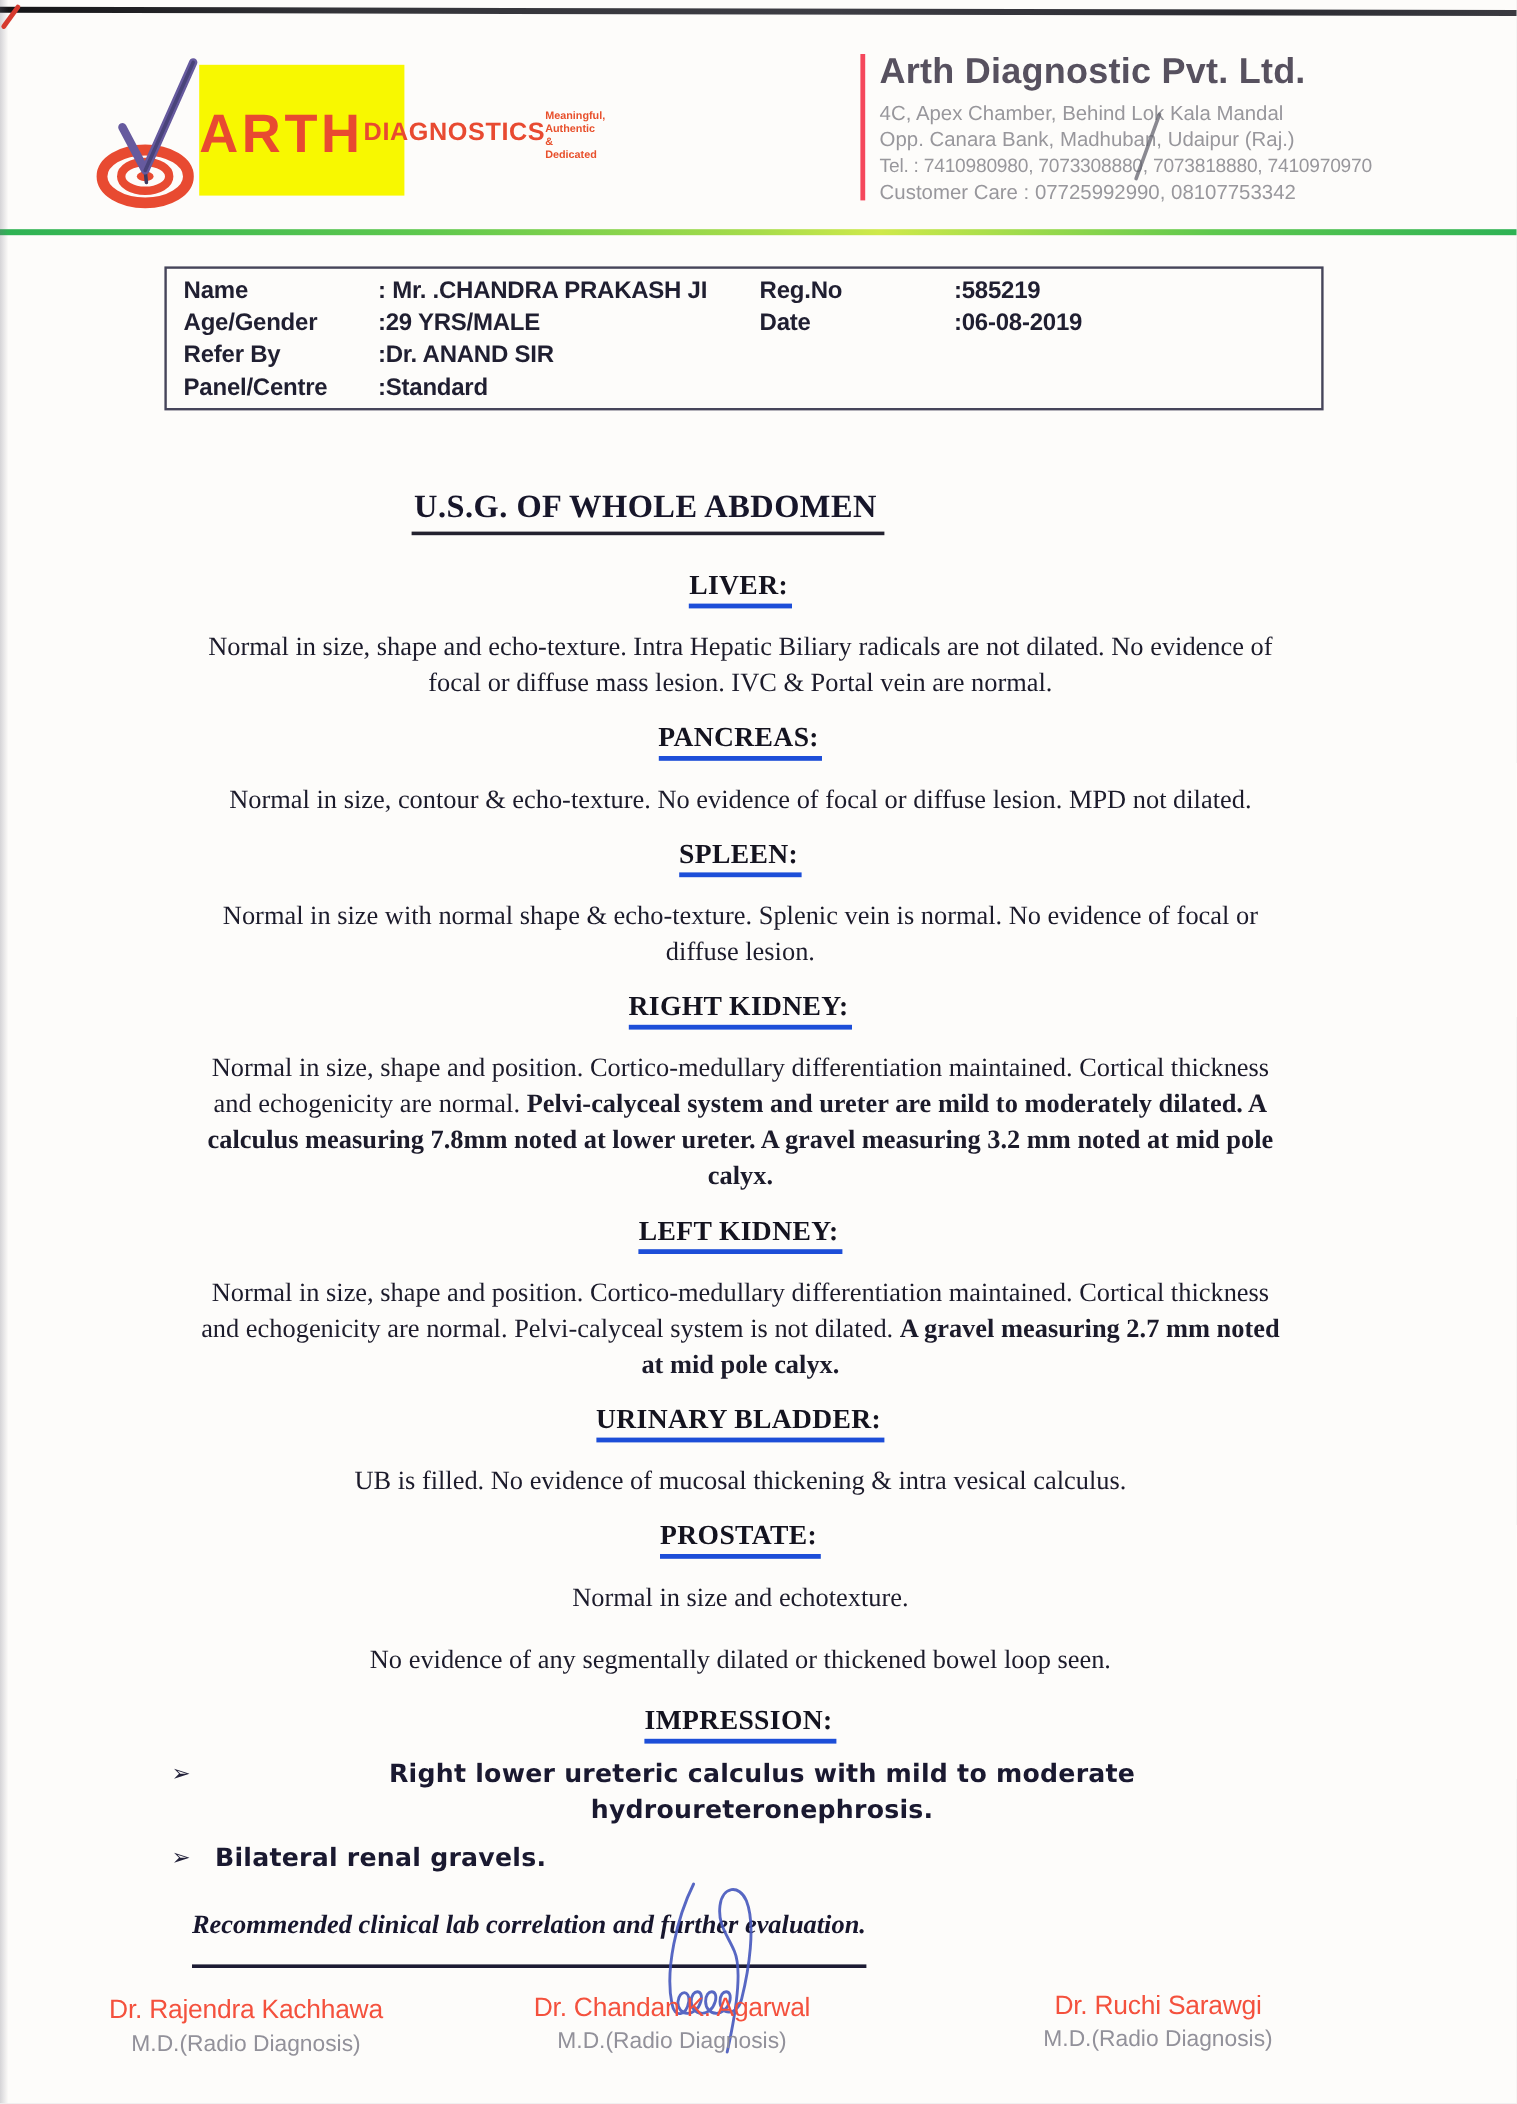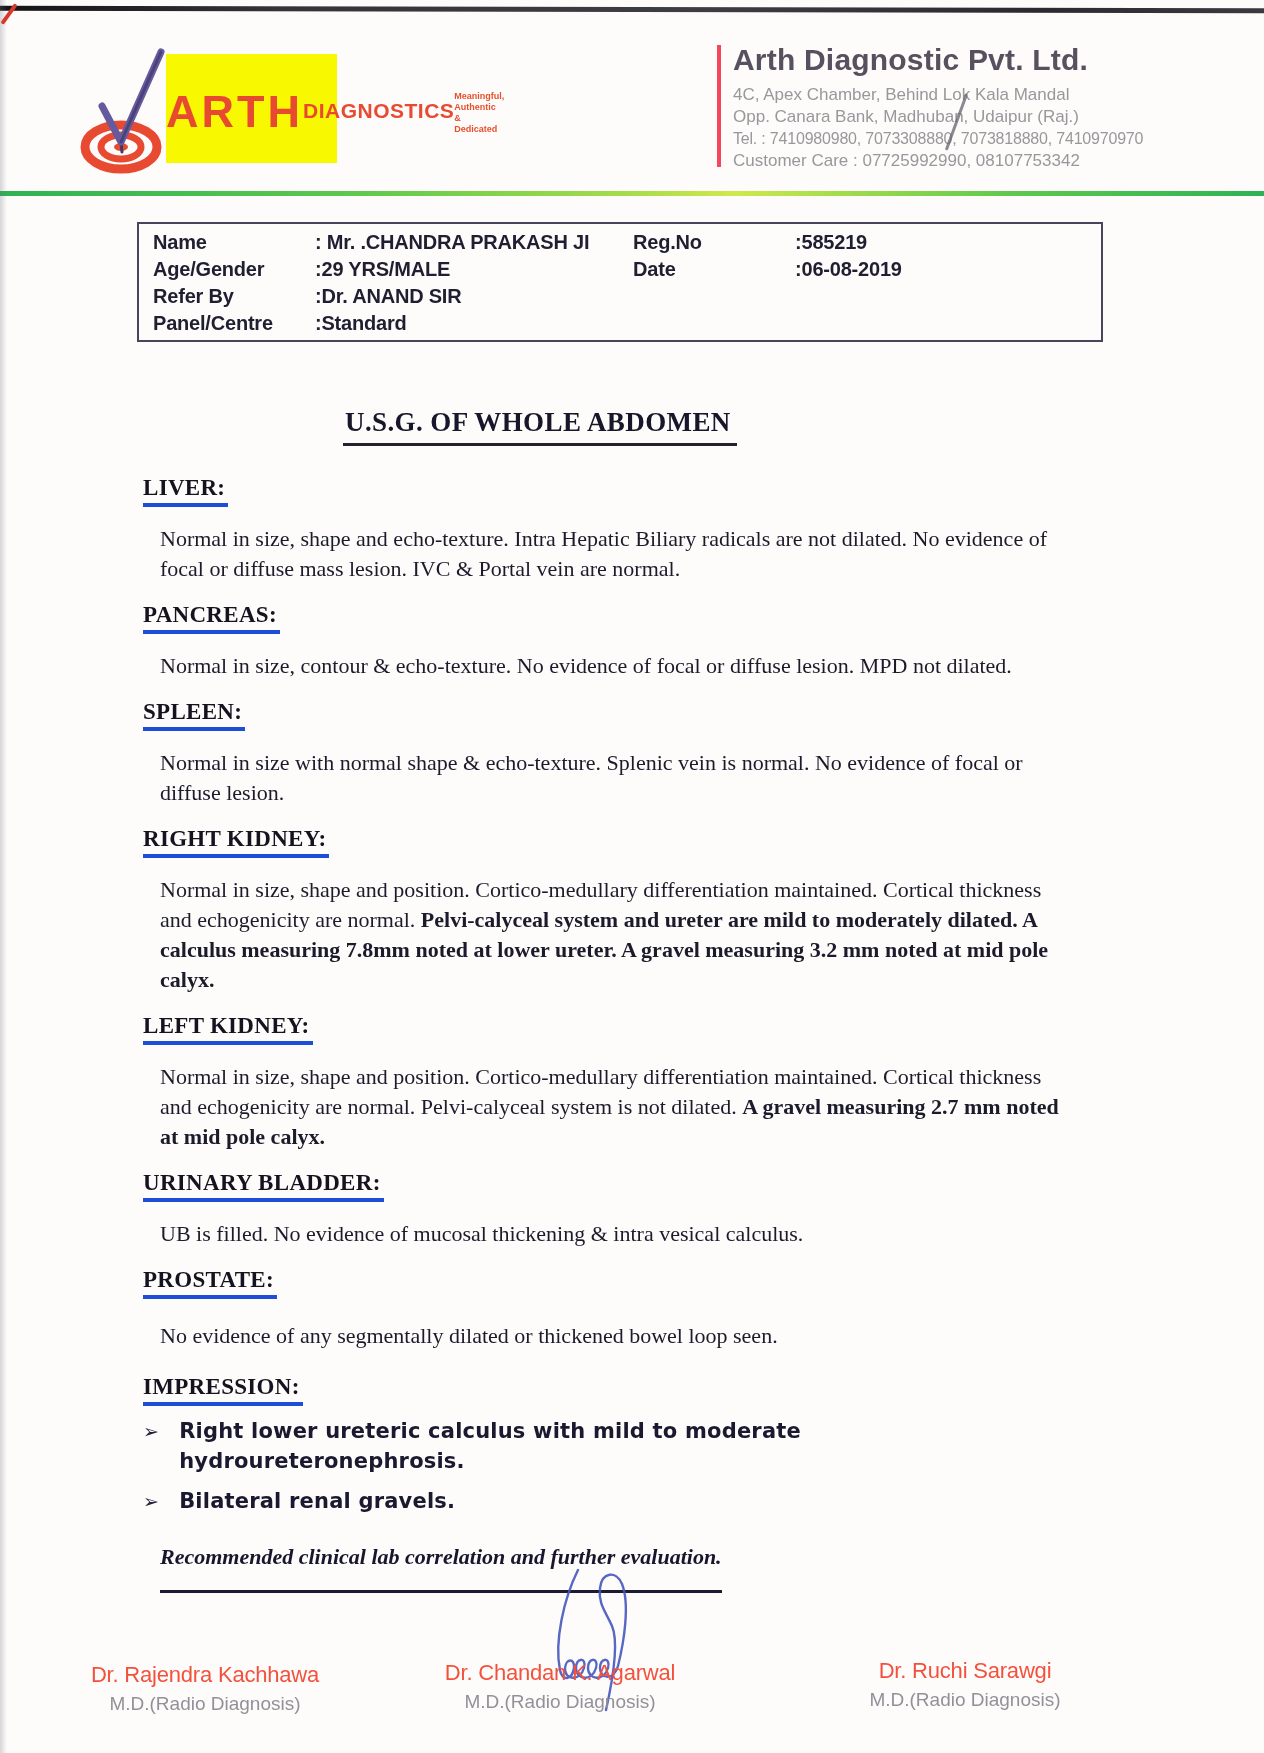--- a/index.html
+++ b/index.html
@@ -36,21 +36,21 @@
         background:linear-gradient(90deg,#2eb254,#5ec84d 28%,#a7dc4a 50%,#cfe94a 58%,#5ec84d 80%,#2eb254);}
 
   
   .patient-box{position:absolute;left:137px;top:222px;width:966px;height:120px;border:2px solid #46455a;
         box-sizing:border-box;padding:5px 0 0 14px;}
   .prow{display:grid;grid-template-columns:162px 318px 162px 1fr;height:27px;align-items:center;
         font-weight:700;font-size:20px;color:#201f31;letter-spacing:-.2px;}
 
   
   .content{position:absolute;left:143px;top:405px;width:948px;color:#1c1b2b;
-        font-family:"Liberation Serif",serif;}
+        font-family:"Liberation Serif",serif;text-align:center;}
   .title{margin:0 0 28px 200px;padding:0 6px 3px 2px;width:fit-content;font-weight:700;font-size:27px;
         line-height:35px;letter-spacing:.4px;color:#17162a;border-bottom:3px solid #23222f;}
   .content h2{margin:13px 0 5px;font-weight:700;font-size:23px;line-height:28px;color:#14131f;
         letter-spacing:.3px;}
   .content section:first-of-type h2{margin-top:0;}
   .hd{display:inline-block;border-bottom:4px solid #1d4ed8;padding:0 3px 1px 0;}
   .content p{margin:17px;font-size:22px;line-height:30px;}
   .bold-part{font-weight:700;}
   .note{margin-top:22px !important;}
   .imp-h2{margin-top:22px !important;}
@@ -161,20 +161,21 @@
       <p><span>Normal in size, shape and position. Cortico-medullary differentiation maintained. Cortical thickness and echogenicity are normal. Pelvi-calyceal system is not dilated. </span><span class="bold-part">A gravel measuring 2.7 mm noted at mid pole calyx.</span></p>
     </section>
 
     <section>
       <h2><span class="hd">URINARY BLADDER:</span></h2>
       <p>UB is filled. No evidence of mucosal thickening &amp; intra vesical calculus.</p>
     </section>
 
     <section>
       <h2><span class="hd">PROSTATE:</span></h2>
+      <p>Normal in size and echotexture.</p>
     </section>
 
     <p class="note">No evidence of any segmentally dilated or thickened bowel loop seen.</p>
 
     <section>
       <h2 class="imp-h2"><span class="hd">IMPRESSION:</span></h2>
       <div class="imp-item">
         <span class="imp-arrow">➢</span>
         <span>Right lower ureteric calculus with mild to moderate hydroureteronephrosis.</span>
       </div>

